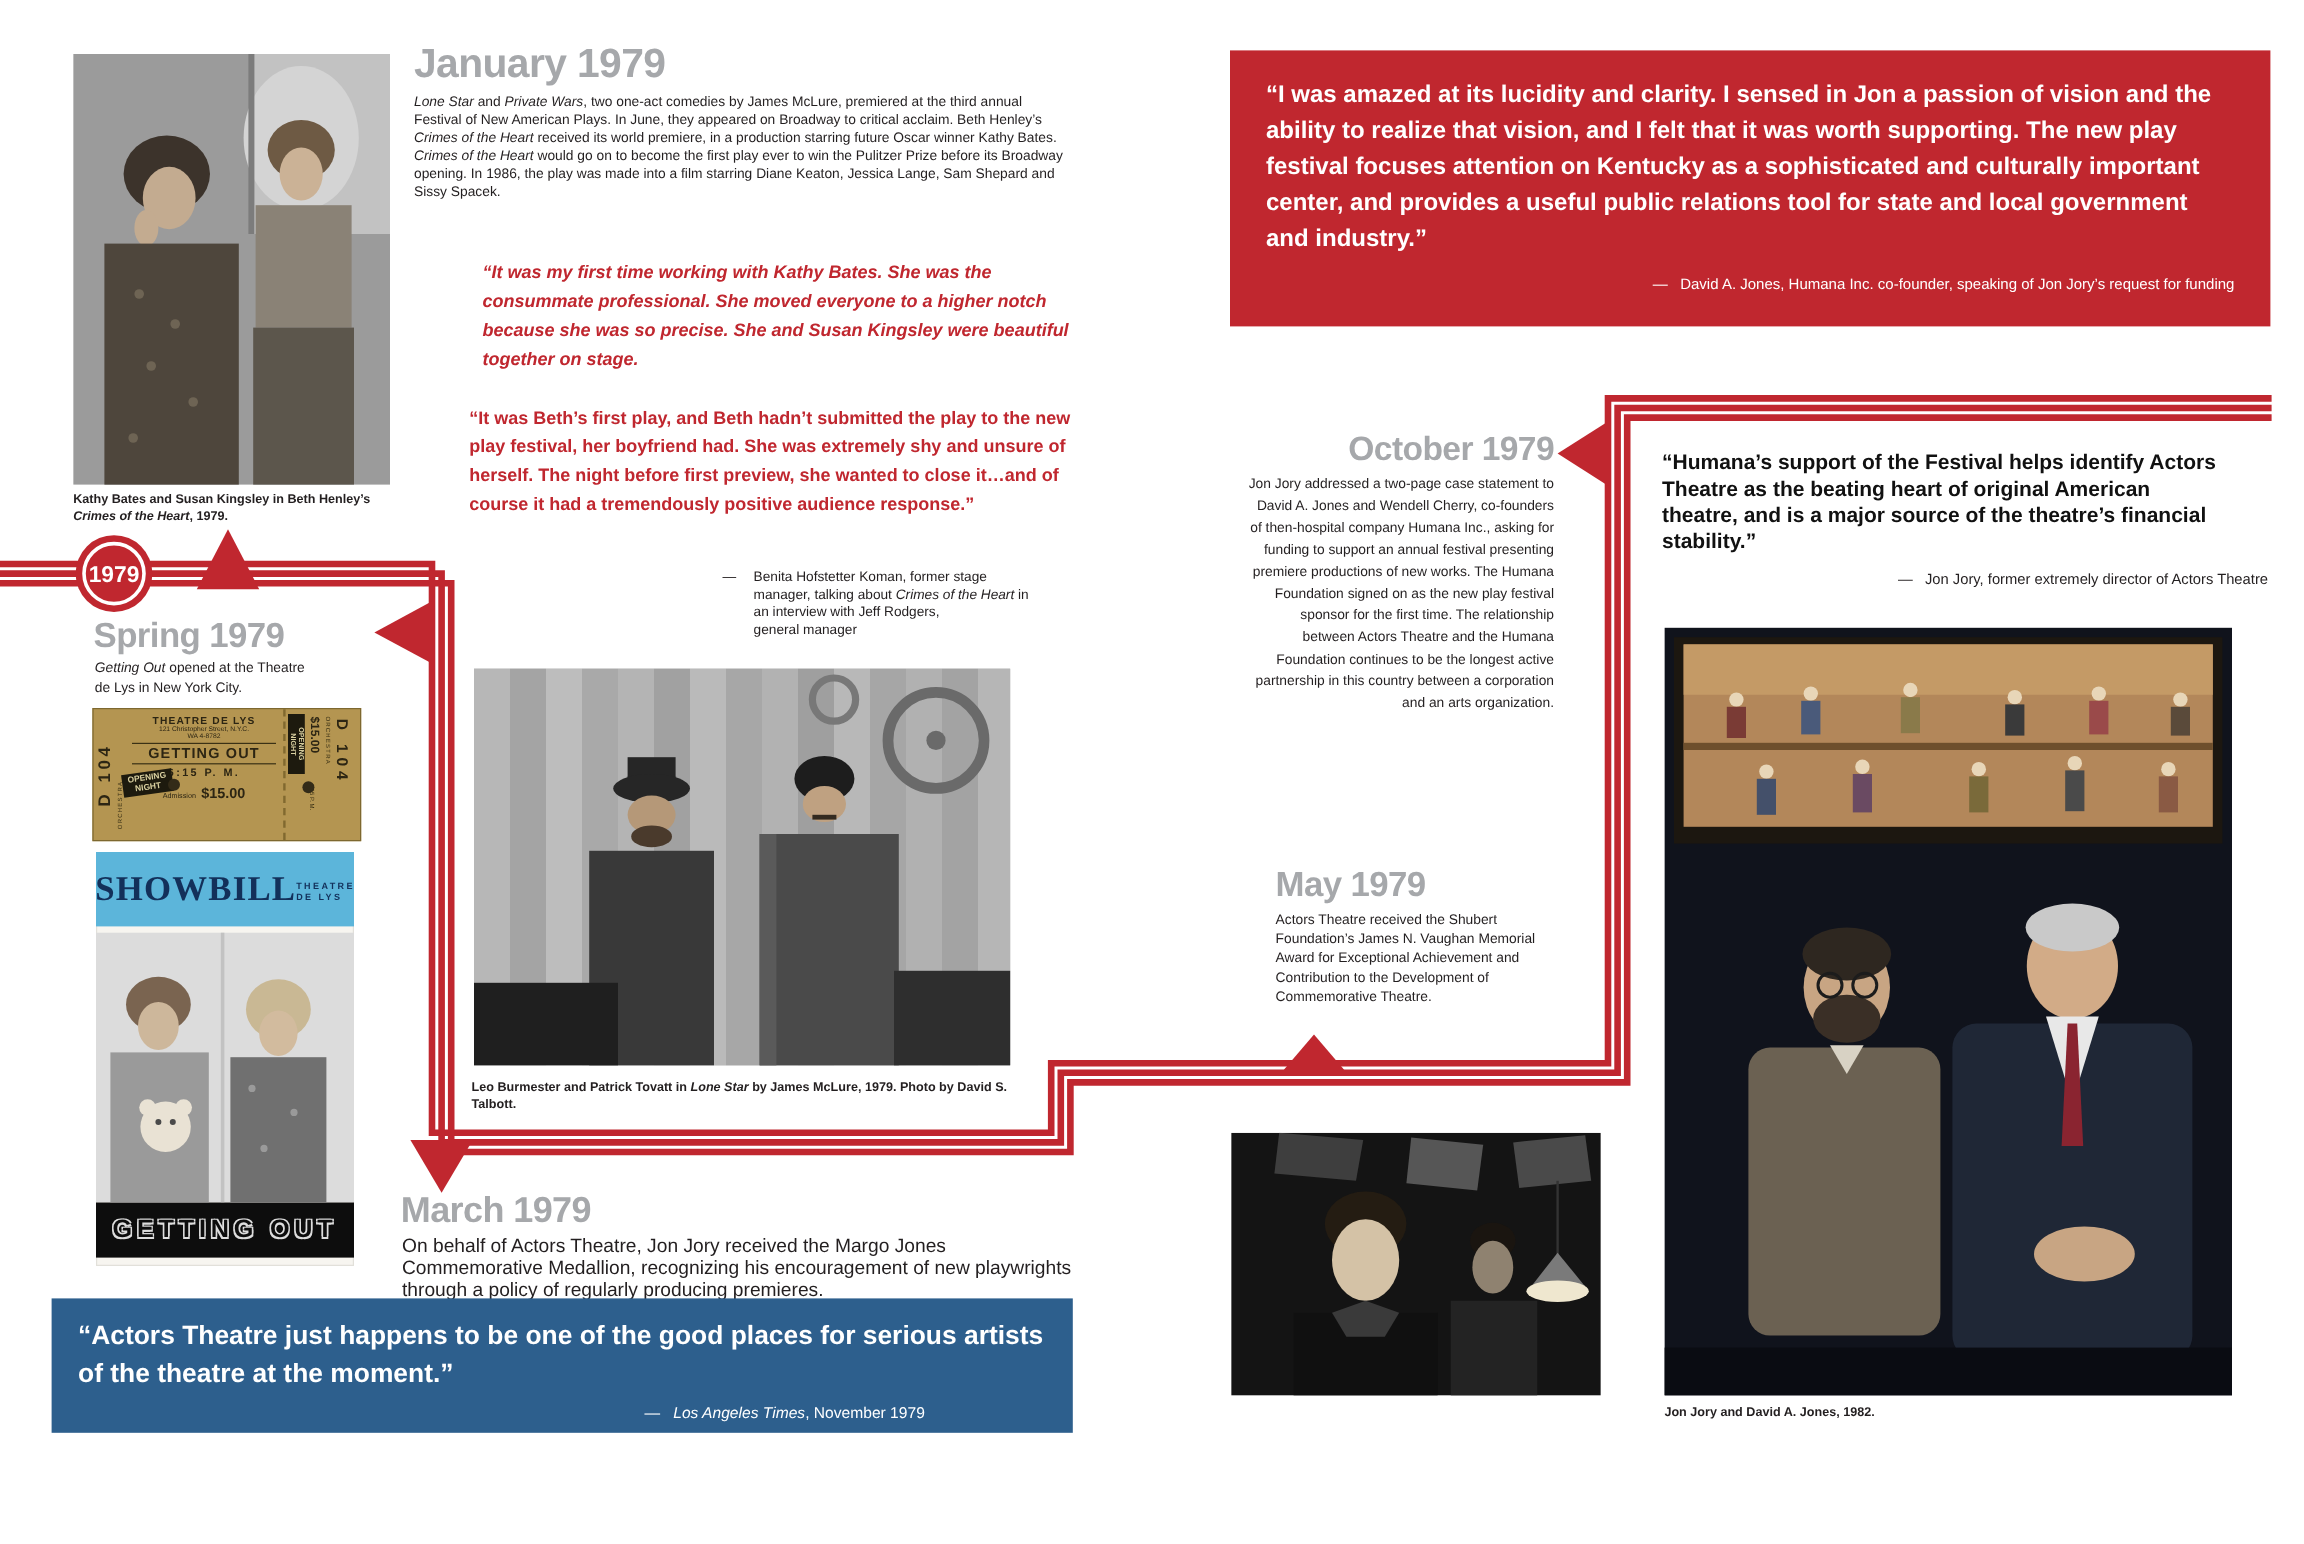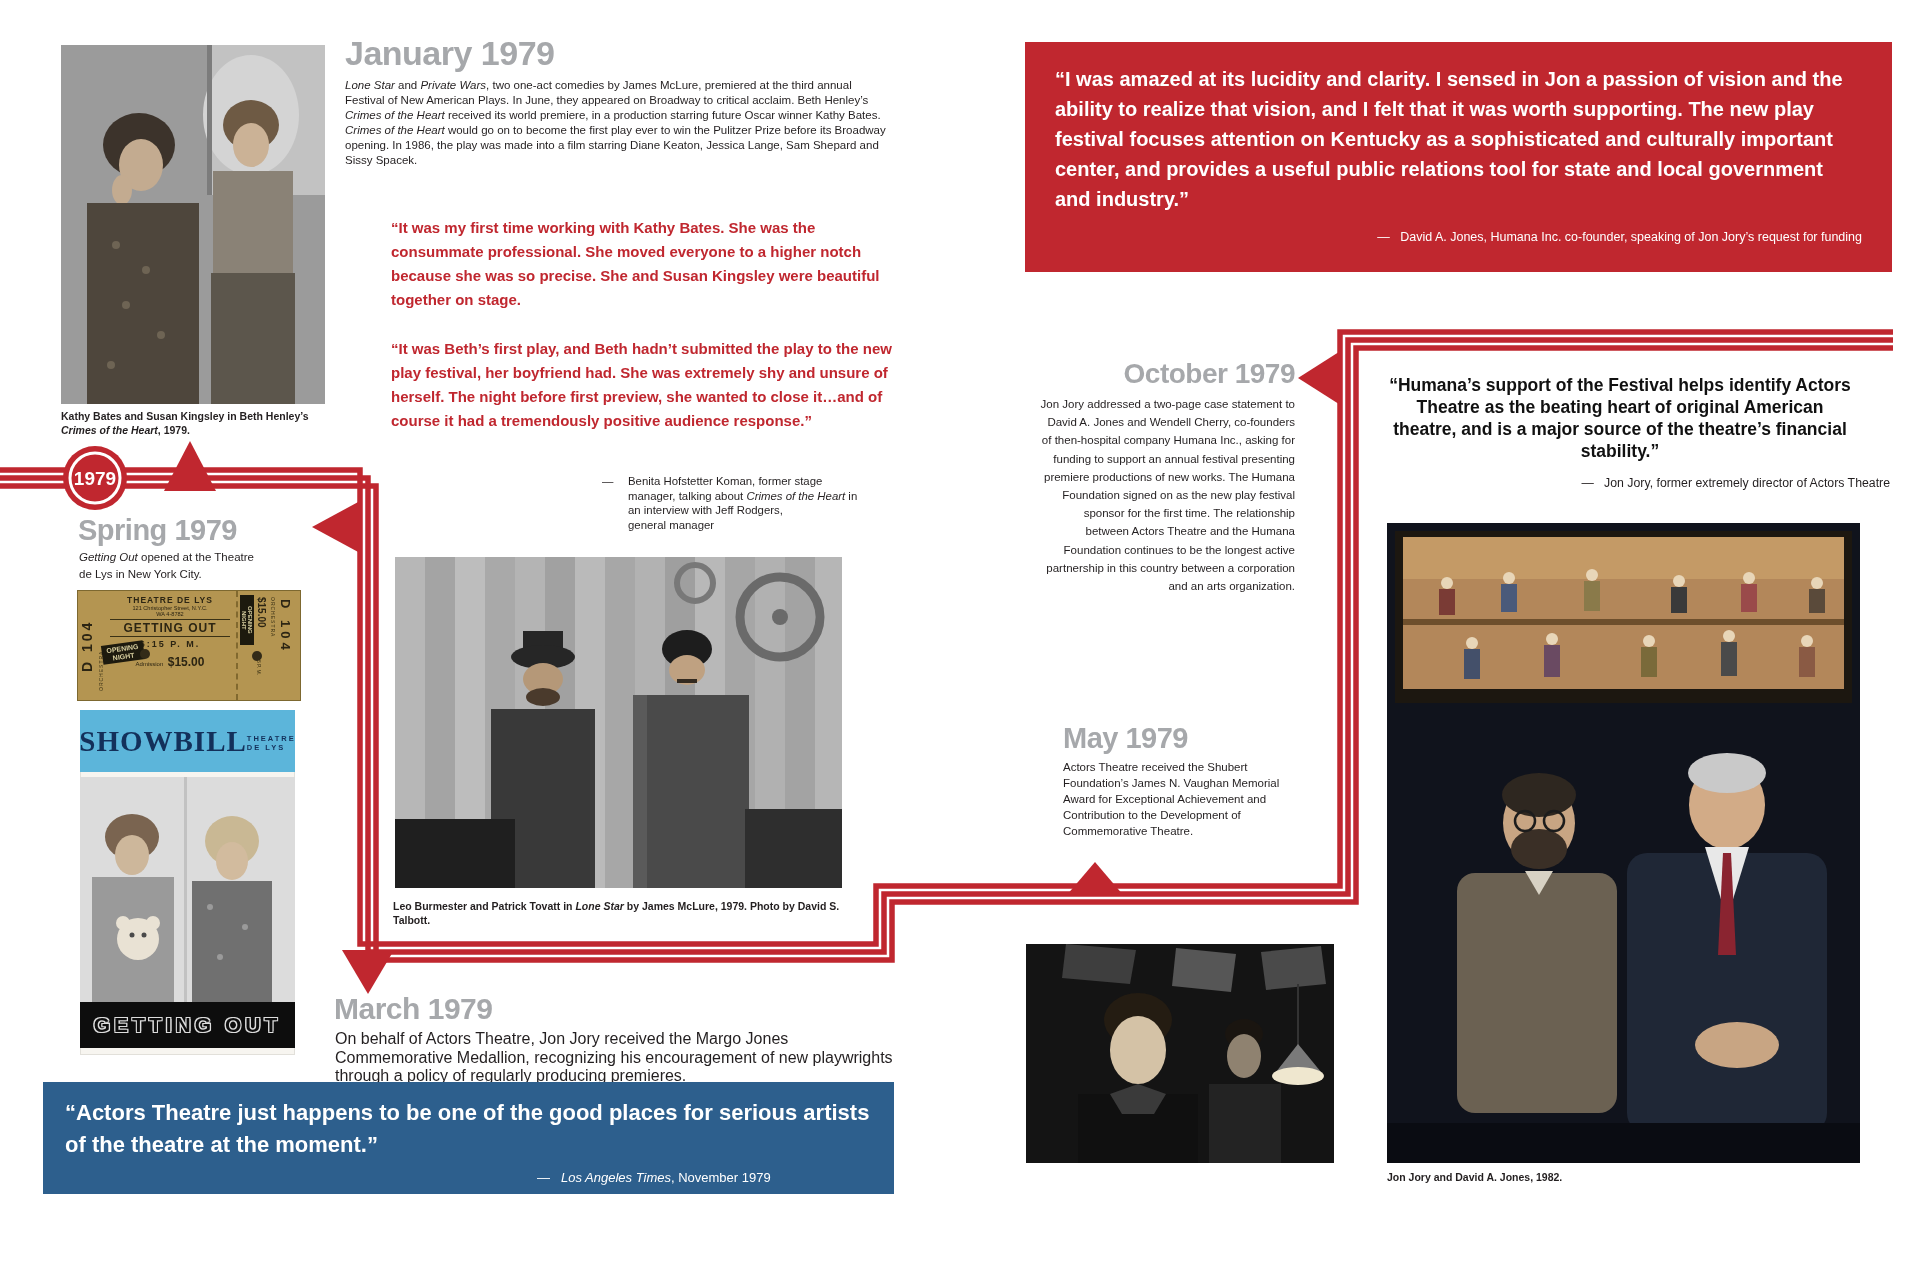--- a/index.html
+++ b/index.html
@@ -20,21 +20,21 @@
   
   #red-box{background:#c0272f;color:#fff;padding:22px 30px 16px 30px;box-sizing:border-box;}
   #red-box .q{font-weight:bold;font-size:20px;line-height:30px;}
   #red-box .at{margin-top:16px;text-align:right;font-size:12.5px;}
   
   #blue-box{background:#2d5f8d;color:#fff;padding:15px 22px 10px 22px;box-sizing:border-box;}
   #blue-box .q{font-weight:bold;font-size:22px;line-height:32px;}
   #blue-box .at{display:flex;margin-left:472px;margin-top:9px;font-size:13px;}
   #blue-box .at .dash{width:24px;}
   
-  #humana-quote .q{font-weight:bold;font-size:17.5px;line-height:22px;color:#111;text-align:center;}
+  #humana-quote .q{font-weight:bold;font-size:17.5px;line-height:22px;color:#111;}
   #humana-quote .at{margin-top:14px;text-align:right;font-size:12.3px;}
   
   #october{text-align:right;}
   #october .body-txt{line-height:18.2px;}
   
   #ticket{background:#b49551;border:1px solid #7d6830;box-sizing:border-box;display:flex;}
   #ticket .t-main{position:relative;flex:1 1 auto;}
   #ticket .t-stub{position:relative;width:62px;border-left:2px dashed #81692f;flex:0 0 auto;}
   .vtxt{writing-mode:vertical-rl;transform:rotate(180deg);}
   .vtxt2{writing-mode:vertical-rl;}
@@ -98,21 +98,21 @@
       <rect x="152" y="126" width="80" height="102" fill="#8a8276"></rect>
       <rect x="150" y="228" width="84" height="131" fill="#5c564c"></rect>
     </svg>
   </div>
   <div class="abs cap z2" style="left:61px;top:410px;width:280px;"><span>Kathy Bates and Susan Kingsley in Beth Henley’s
 </span><span style="font-style: italic;">Crimes of the Heart</span><span>, 1979.</span></div>
 
   <div class="abs gray-h z2" style="left:345px;top:34px;font-size:34px;">January 1979</div>
   <div class="abs body-txt z2" style="left:345px;top:78px;width:548px;"><span style="font-style: italic;">Lone Star</span><span> and </span><span style="font-style: italic;">Private Wars</span><span>, two one-act comedies by James McLure, premiered at the third annual Festival of New American Plays. In June, they appeared on Broadway to critical acclaim. Beth Henley’s </span><span style="font-style: italic;">Crimes of the Heart</span><span> received its world premiere, in a production starring future Oscar winner Kathy Bates. </span><span style="font-style: italic;">Crimes of the Heart</span><span> would go on to become the first play ever to win the Pulitzer Prize before its Broadway opening. In 1986, the play was made into a film starring Diane Keaton, Jessica Lange, Sam Shepard and Sissy Spacek.</span></div>
 
-  <div class="abs red-q z2" style="left:391px;top:216px;width:508px;">“It was my first time working with Kathy Bates. She was the consummate professional. She moved everyone to a higher notch because she was so precise. She and Susan Kingsley were beautiful together on stage.</div>
+  <div class="abs red-q z2" style="left:402px;top:216px;width:508px;font-style:italic;">“It was my first time working with Kathy Bates. She was the consummate professional. She moved everyone to a higher notch because she was so precise. She and Susan Kingsley were beautiful together on stage.</div>
   <div class="abs red-q z2" style="left:391px;top:337px;width:508px;">“It was Beth’s first play, and Beth hadn’t submitted the play to the new play festival, her boyfriend had. She was extremely shy and unsure of herself. The night before first preview, she wanted to close it…and of course it had a tremendously positive audience response.”</div>
 
   <div class="abs attrib-row z2" style="left:602px;top:474px;width:300px;">
     <span class="dash">—</span>
     <span class="pre"><span>Benita Hofstetter Koman, former stage
 manager, talking about </span><span style="font-style: italic;">Crimes of the Heart</span><span> in
 an interview with Jeff Rodgers,
 general manager</span></span>
   </div>
 

